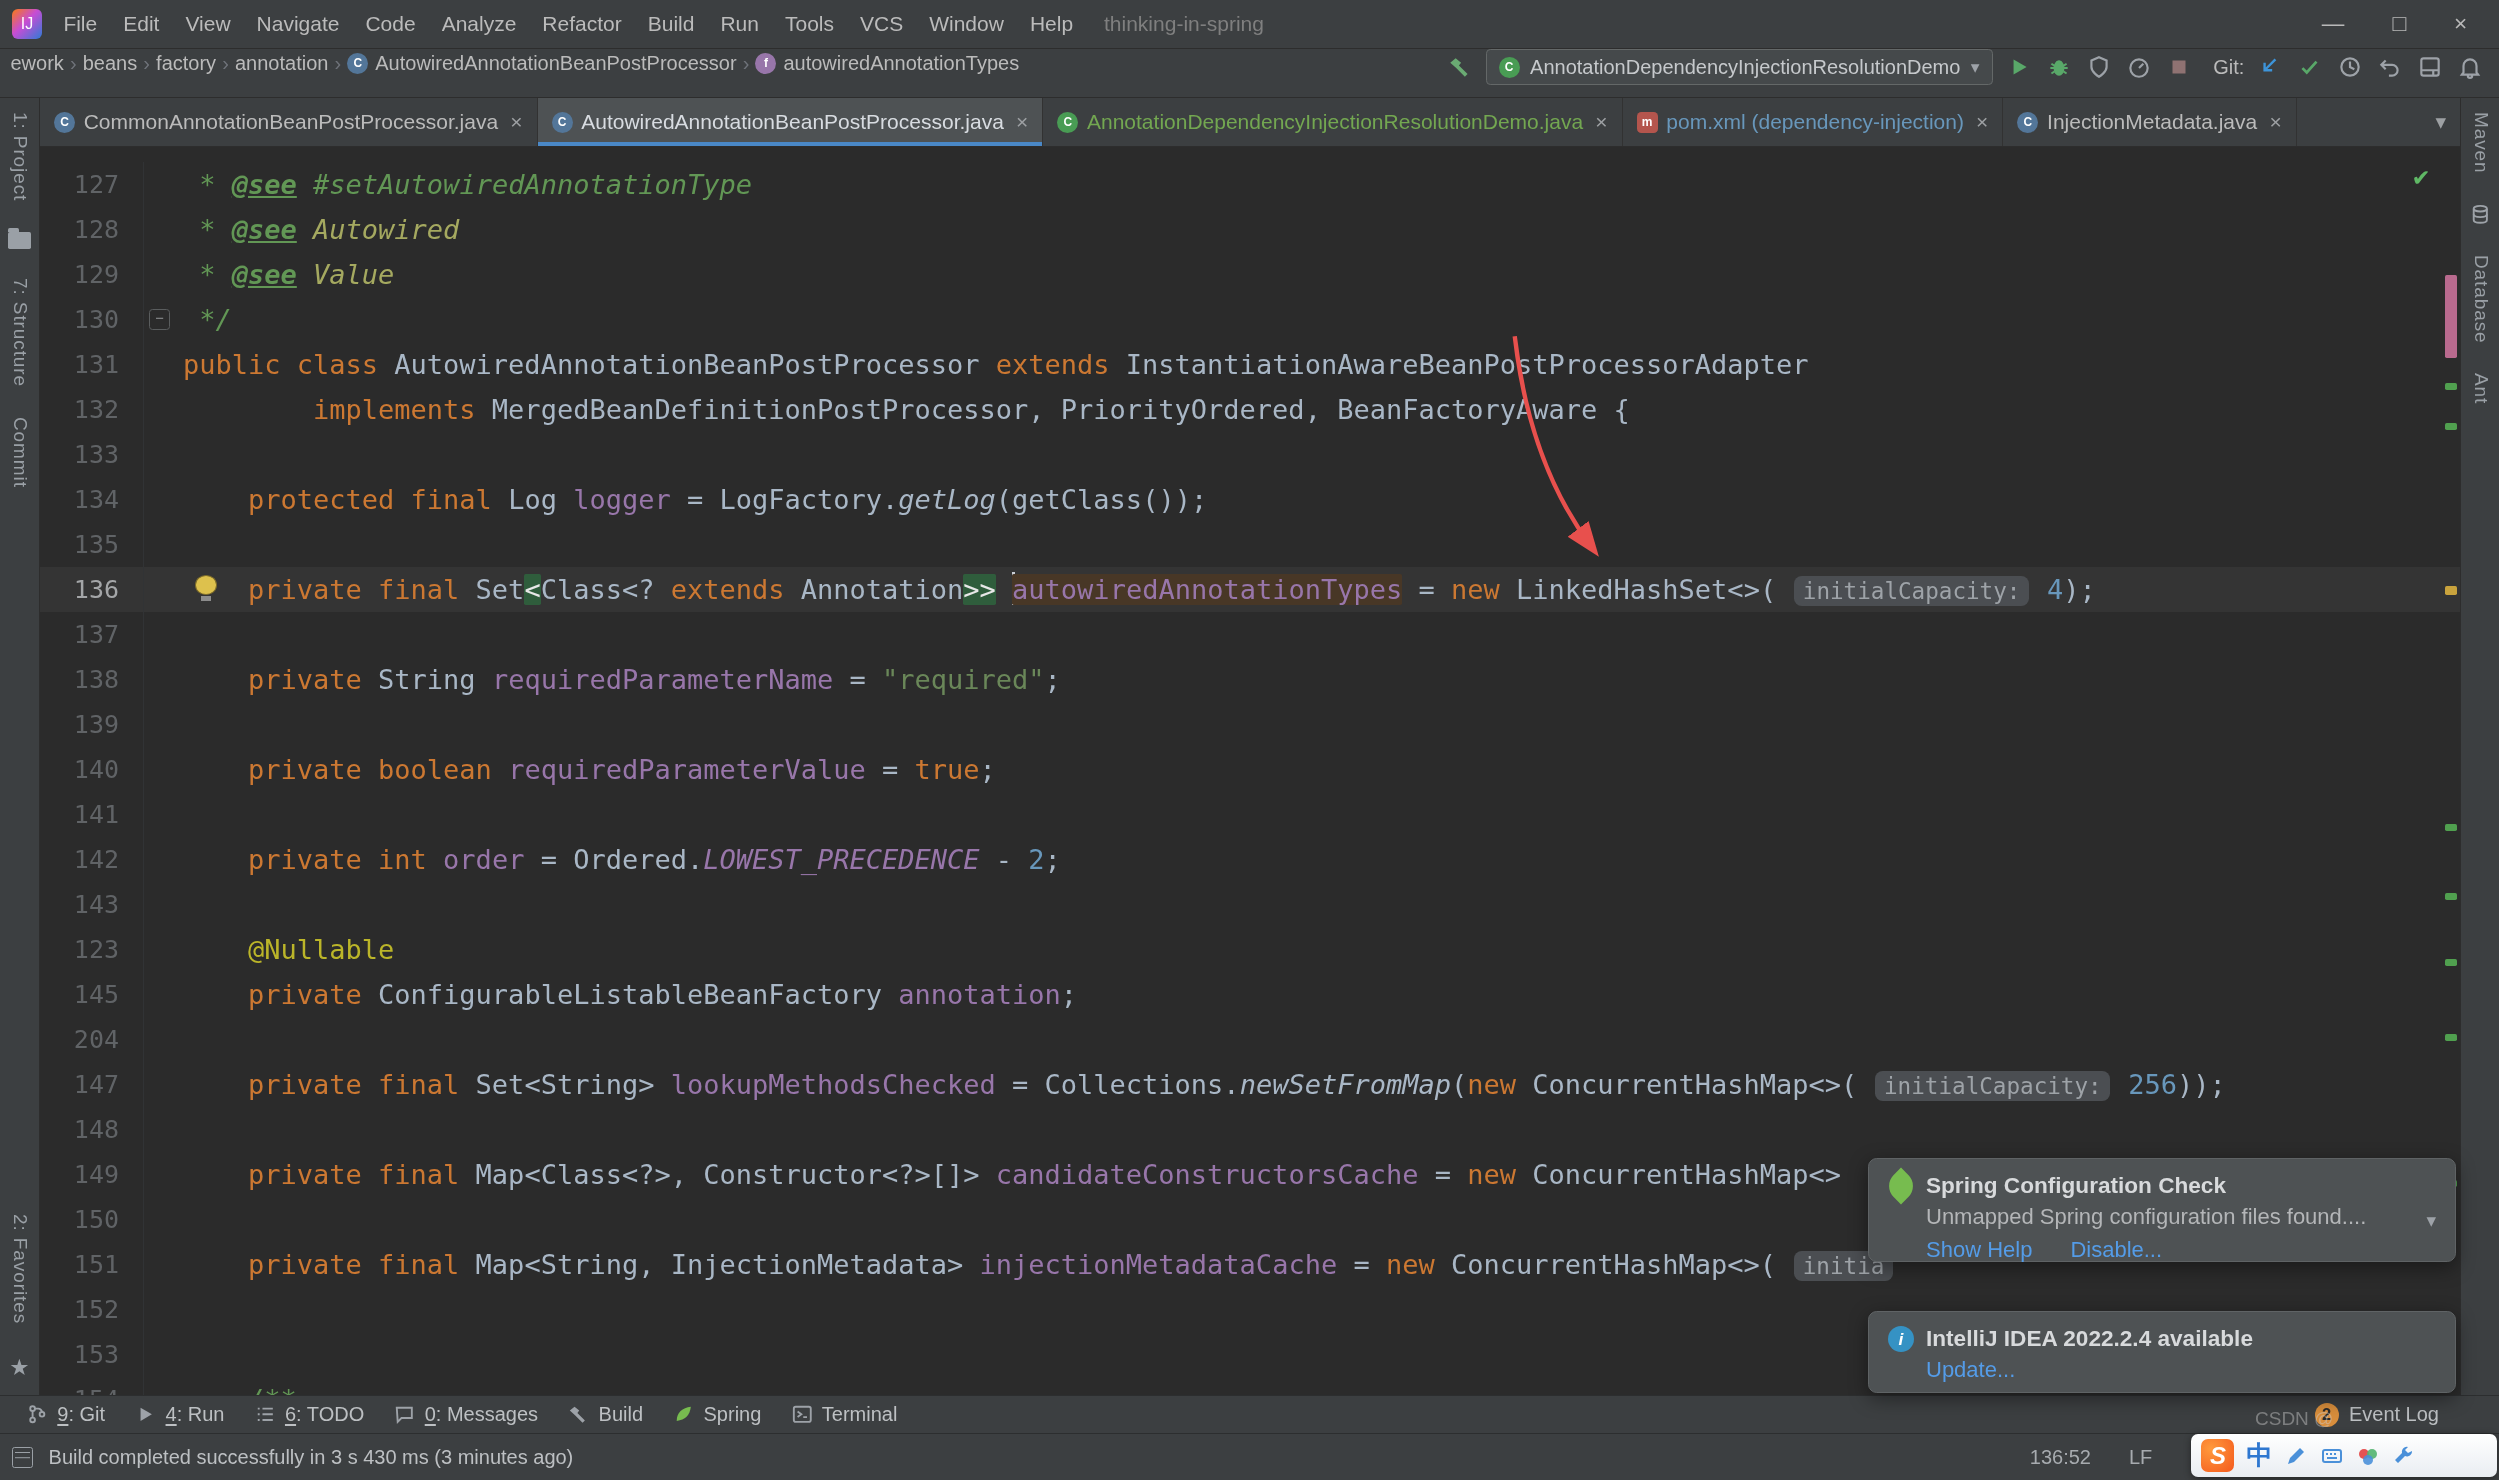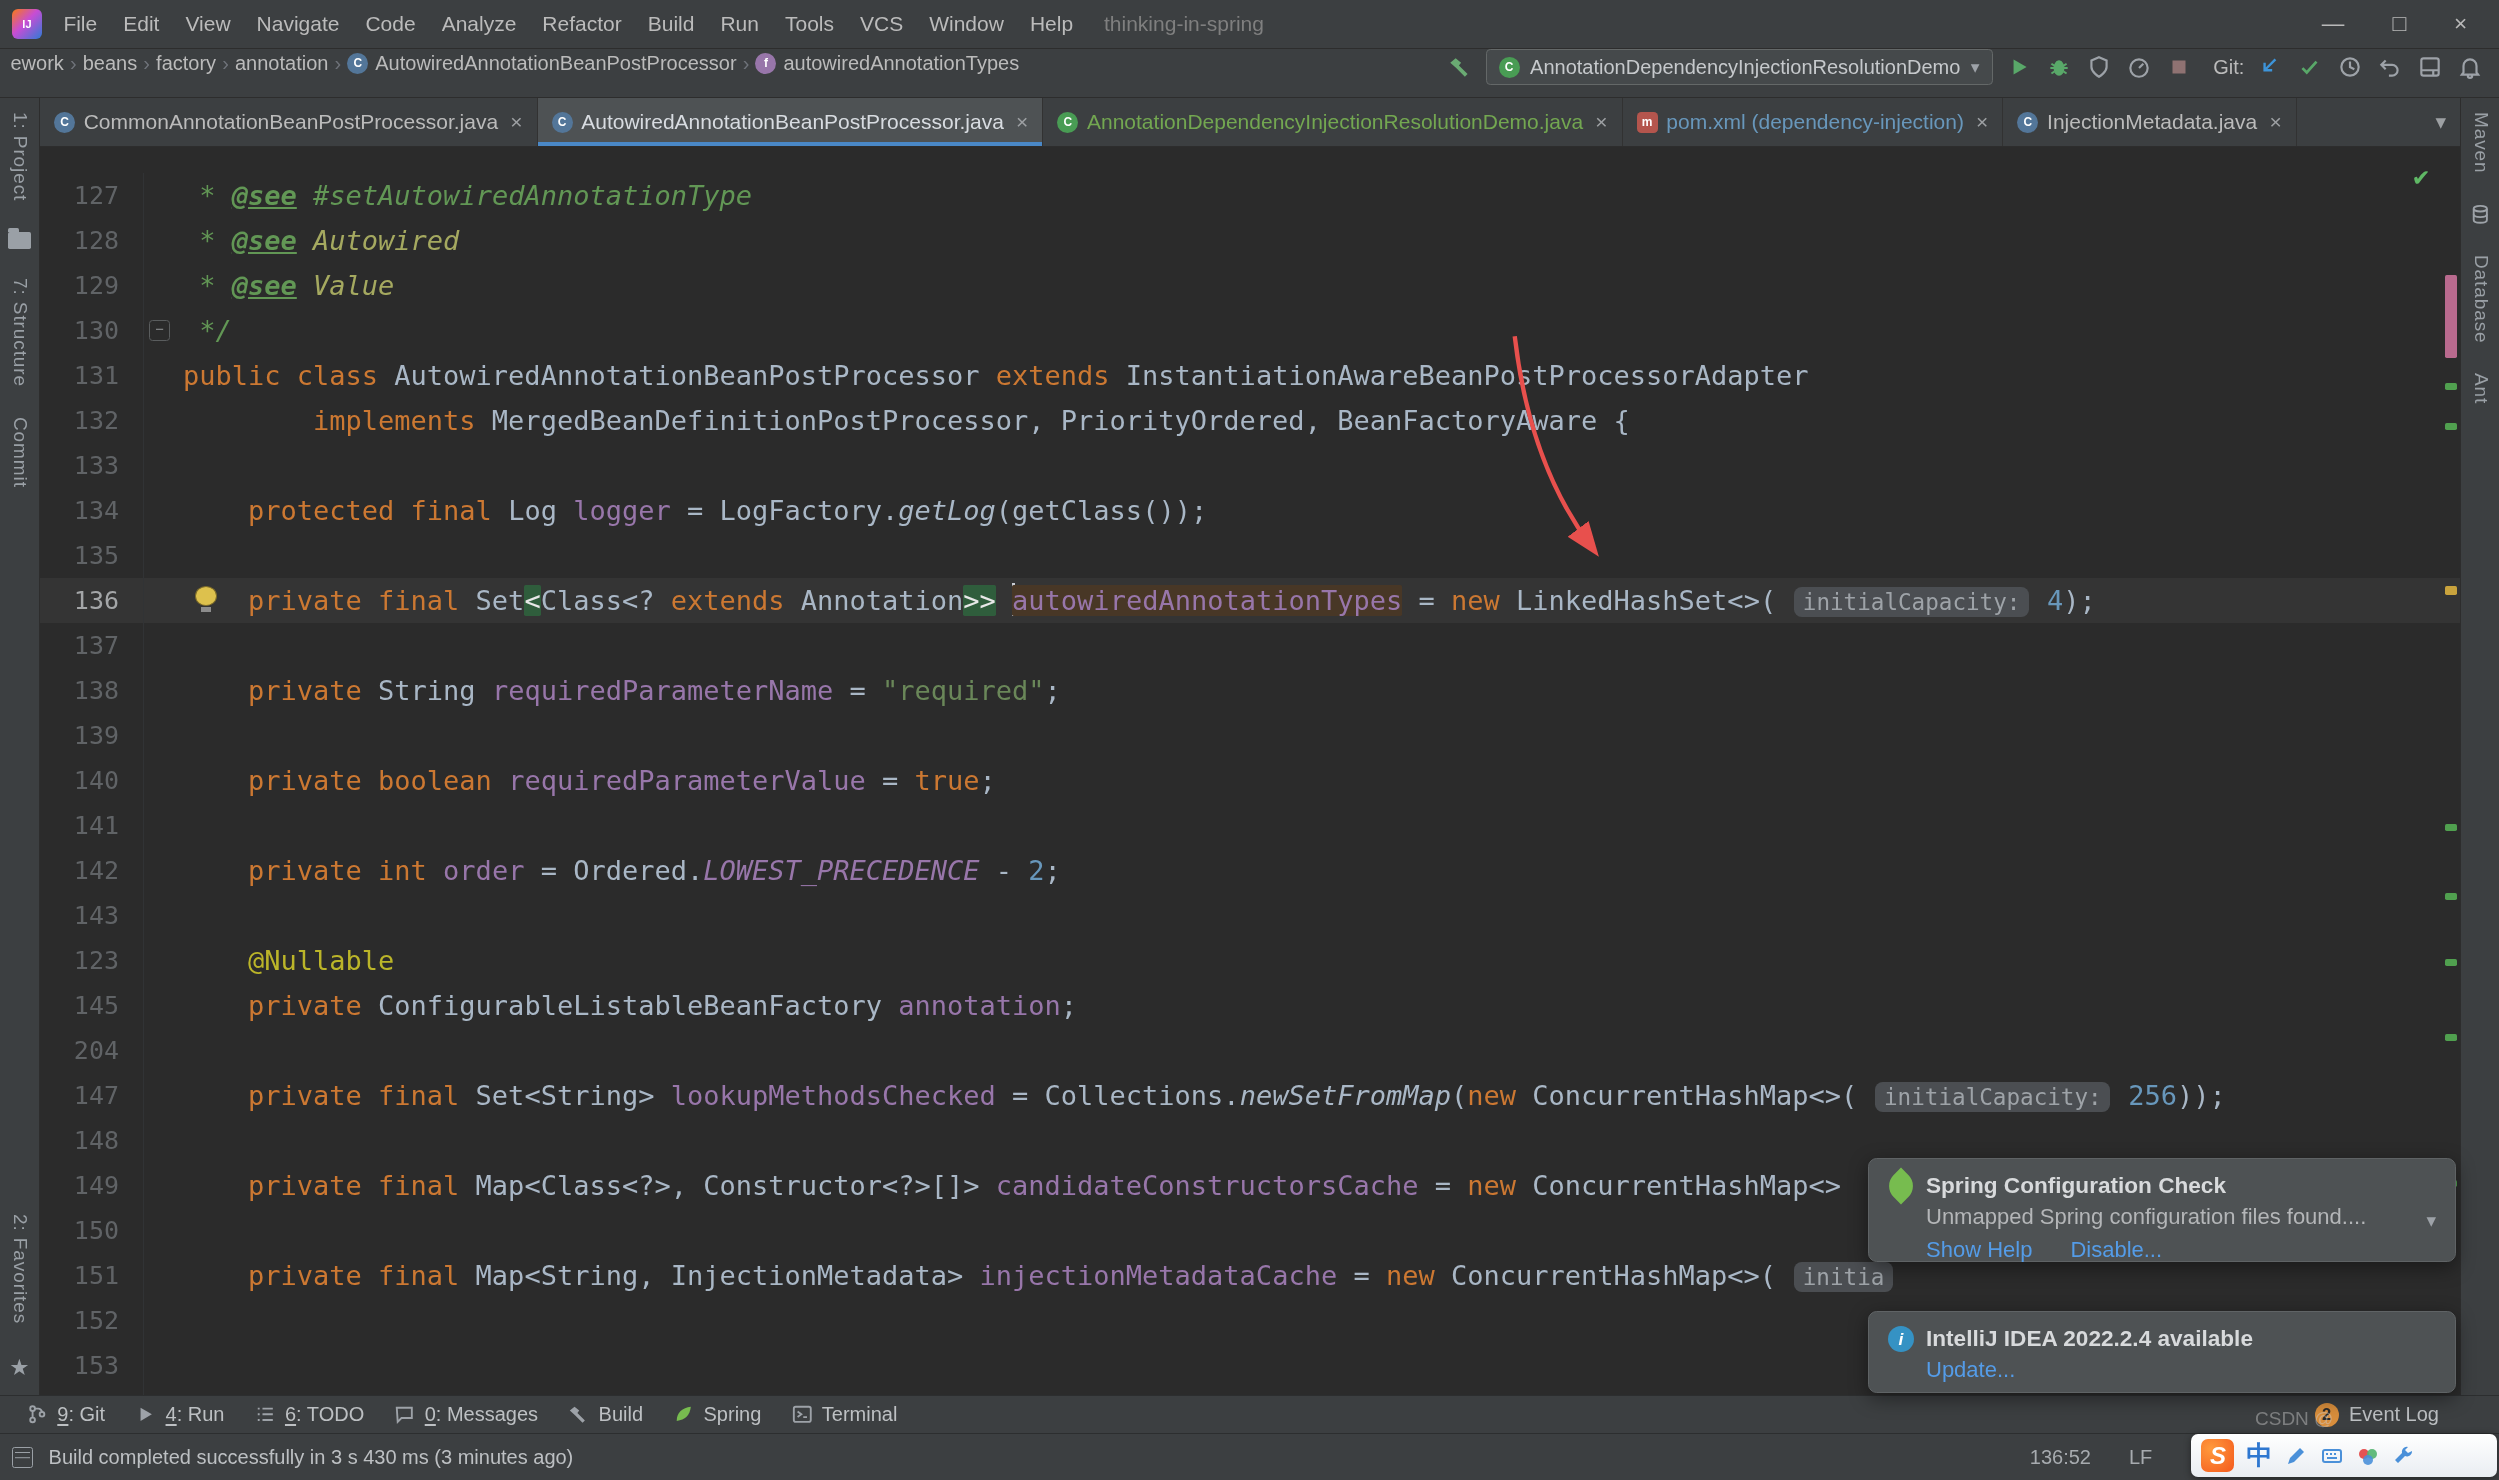--- a/index.html
+++ b/index.html
@@ -2,21 +2,21 @@
 <html style="font-size:14px"><head>
 <meta charset="utf-8">
 <style>
   *{margin:0;padding:0;box-sizing:border-box}
   html,body{width:2500px;height:1481px;background:#2b2b2b;overflow:hidden}
   body{font-family:"Liberation Sans","DejaVu Sans",sans-serif;color:#bbbbbb;font-size:21px}
   .app{position:relative;width:2500px;height:1481px;display:flex;flex-direction:column;background:#2b2b2b}
 
   
   .titlebar{height:49px;background:#3c3f41;border-bottom:0.9px solid #2d2d2d;display:flex;align-items:center;padding:0 8.7px;flex:none;position:relative}
-  .app-logo{width:29.5px;height:29.5px;border-radius:6px;background:linear-gradient(135deg,#f97a12,#c74dd4 45%,#2e7bd6);color:#fff;font-size:11px;font-weight:bold;display:flex;align-items:center;justify-content:center;margin:0 8.7px 0 3.5px}
+  .app-logo{width:29.5px;height:29.5px;border-radius:6px;background:linear-gradient(135deg,#f97a12,#c74dd4 45%,#2e7bd6);color:#fff;font-size:16px;font-weight:normal;display:flex;align-items:center;justify-content:center;margin:0 8.7px 0 3.5px}
   .menus{display:flex;align-items:center}
   .menu-item{padding:5.2px 13px;color:#bbbbbb;border-radius:3.5px;cursor:default}
   .project-name{position:absolute;left:1104px;color:#7f7f7f}
   .win-controls{margin-left:auto;display:flex;align-items:center;color:#b9b9b9;font-size:22.6px}
   .win-controls span{padding:3.5px 24px;cursor:default}
 
   
   .navbar{height:49px;background:#3c3f41;border-bottom:0.9px solid #2d2d2d;display:flex;align-items:flex-start;padding:0 7px;flex:none;font-size:20px}
   .breadcrumbs{display:flex;align-items:center;white-space:nowrap;overflow:hidden}
   .crumb{display:inline-flex;align-items:center;gap:7px;padding:2.6px 3.5px;color:#bbbbbb}
@@ -53,21 +53,21 @@
   .tab.active{background:#4e5254;color:#d8dce1}
   .tab.active::after{content:"";position:absolute;left:0;right:0;bottom:-0.9px;height:5.2px;background:#4a88c7}
   .tab.st-added .tab-label{color:#73a751}
   .tab.st-modified .tab-label{color:#6897bb}
   .tab.active .tab-label{color:#d8dce1}
   .tab-close{color:#9da0a3;font-size:21px;margin-left:3.5px}
   .tabbar-chevron{display:flex;align-items:center;padding:0 14px;color:#9da0a3}
 
   
   .editor{flex:1;position:relative;background:#2b2b2b;overflow:hidden;font-family:"DejaVu Sans Mono",monospace;font-size:27px;line-height:45px}
-  #code-lines{padding-top:26px}
+  #code-lines{padding-top:15px}
   .code-row{display:flex;height:45px;position:relative}
   .code-row.current{background:#343434}
   .gutter{width:104px;flex:none;text-align:right;padding-right:24px;color:#606366;font-size:25px;border-right:0.9px solid #313335}
   .code-row.current .gutter{color:#a4a6a8}
   .code-text{flex:1;padding-left:39px;position:relative;white-space:pre}
   .tk-plain{color:#a9b7c6}
   .tk-kw{color:#cc7832}
   .tk-field{color:#9876aa}
   .tk-const{color:#9876aa;font-style:italic}
   .tk-num{color:#6897bb}

